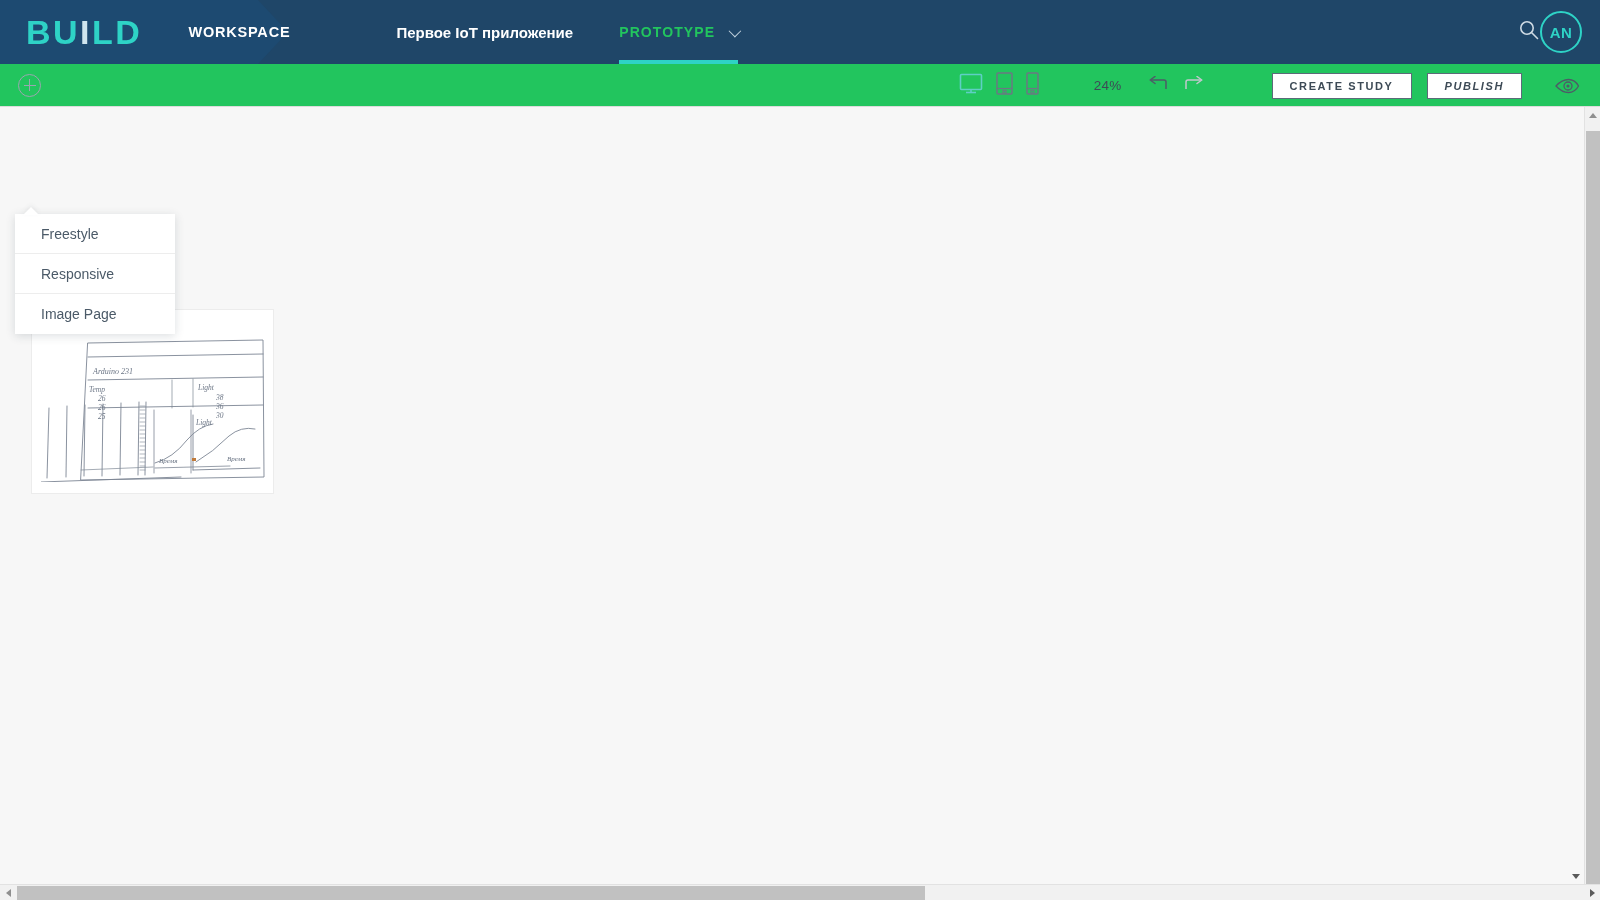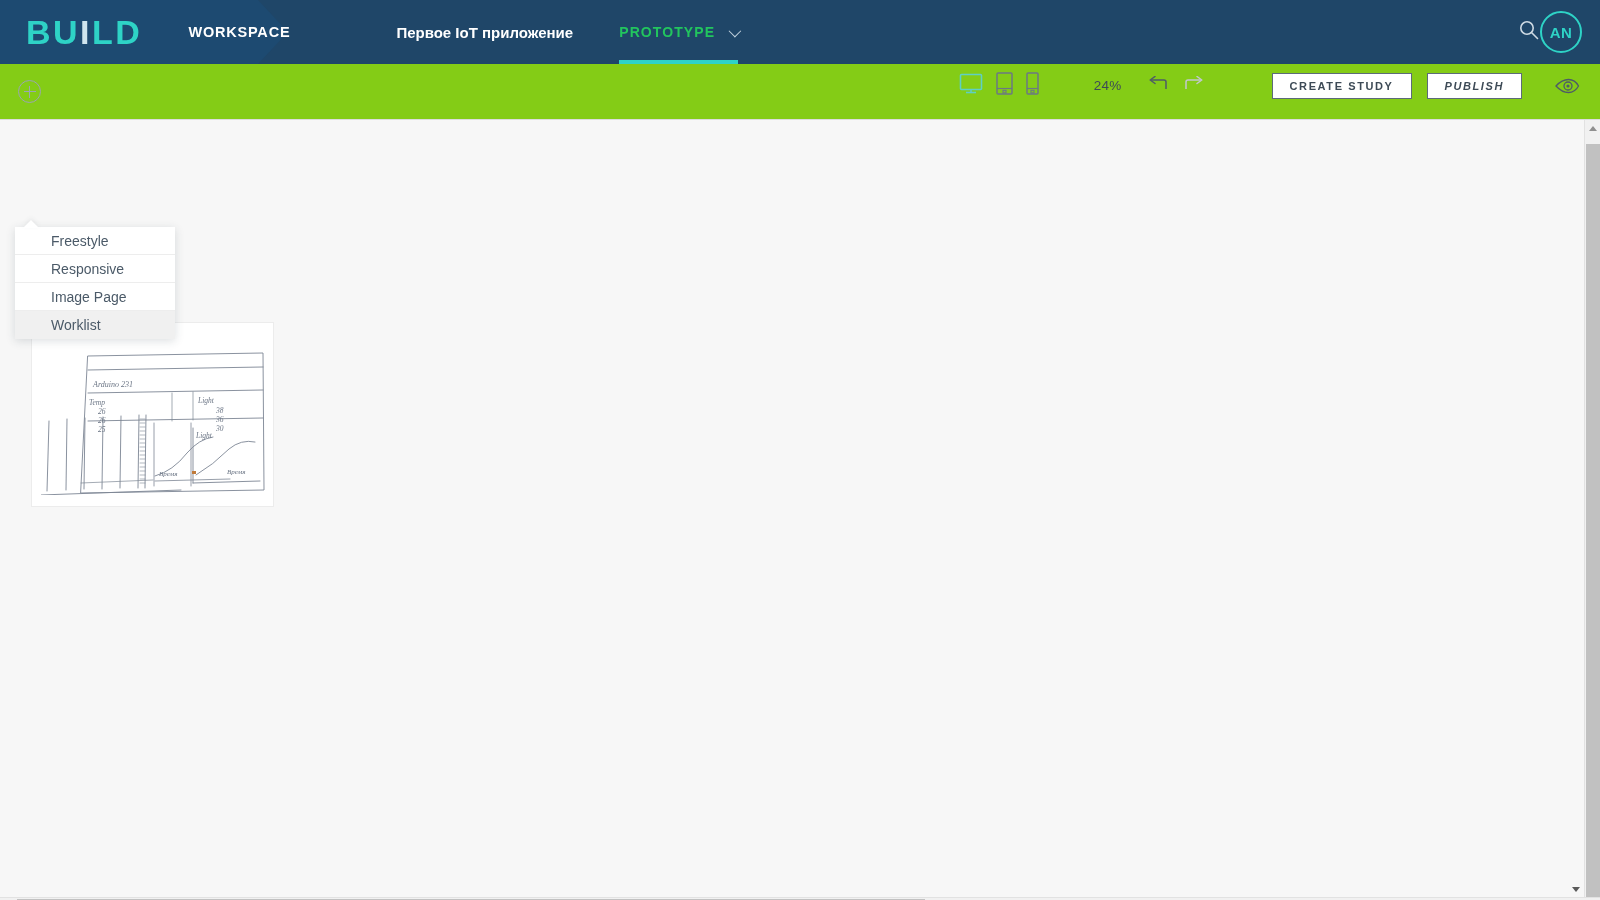--- a/index.html
+++ b/index.html
@@ -80,22 +80,22 @@
     width: 42px; height: 42px; border-radius: 50%;
     border: 2px solid #2ED3C6;
     display: flex; align-items: center; justify-content: center;
     color: #2ED3C6; font-size: 15px; font-weight: bold;
     letter-spacing: 0.5px; cursor: pointer;
   }
 
   
   #toolbar {
     position: relative;
-    width: 1600px; height: 56px;
-    background: #84cc16;
+    width: 1600px; height: 43px;
+    background: #22c55e;
     border-bottom: 1px solid #dcdcdc;
     display: flex; align-items: center;
   }
   #add-page-button {
     margin-left: 18px;
     width: 23px; height: 23px; border-radius: 50%;
     border: 1.4px solid #9aa6b0;
     position: relative; cursor: pointer;
   }
   #add-page-button::before, #add-page-button::after {
@@ -161,23 +161,23 @@
   }
   #menu-arrow {
     position: absolute; left: 8px; top: -7px;
     width: 0; height: 0;
     border-left: 8px solid transparent;
     border-right: 8px solid transparent;
     border-bottom: 8px solid #ffffff;
     filter: drop-shadow(0 -2px 2px rgba(40,55,70,0.08));
   }
   .menu-item {
-    height: 28px;
+    height: 40px;
     display: flex; align-items: center;
-    padding-left: 36px;
+    padding-left: 26px;
     font-size: 14px; color: #4b5a68;
     border-bottom: 1px solid #ededed;
     cursor: pointer;
     white-space: nowrap;
   }
   .menu-item:last-child { border-bottom: none; }
   .menu-item.hovered { background: #f0f0f0; }
 
   
   #vscrollbar {
@@ -366,21 +366,20 @@
       </g>
       <rect x="151" y="128" width="4" height="3" fill="#c07a3a"></rect>
     </svg>
   </div>
 
   <div id="page-type-menu">
     <div id="menu-arrow"></div>
     <div class="menu-item">Freestyle</div>
     <div class="menu-item">Responsive</div>
     <div class="menu-item">Image Page</div>
-    <div class="menu-item hovered">Worklist</div>
   </div>
 
   <div id="vscrollbar">
     <div class="sb-arrow" id="vscroll-up">
       <span class="tri tri-up"></span>
     </div>
     <div id="vscroll-thumb"></div>
   </div>
 
   <div id="hscrollbar">

